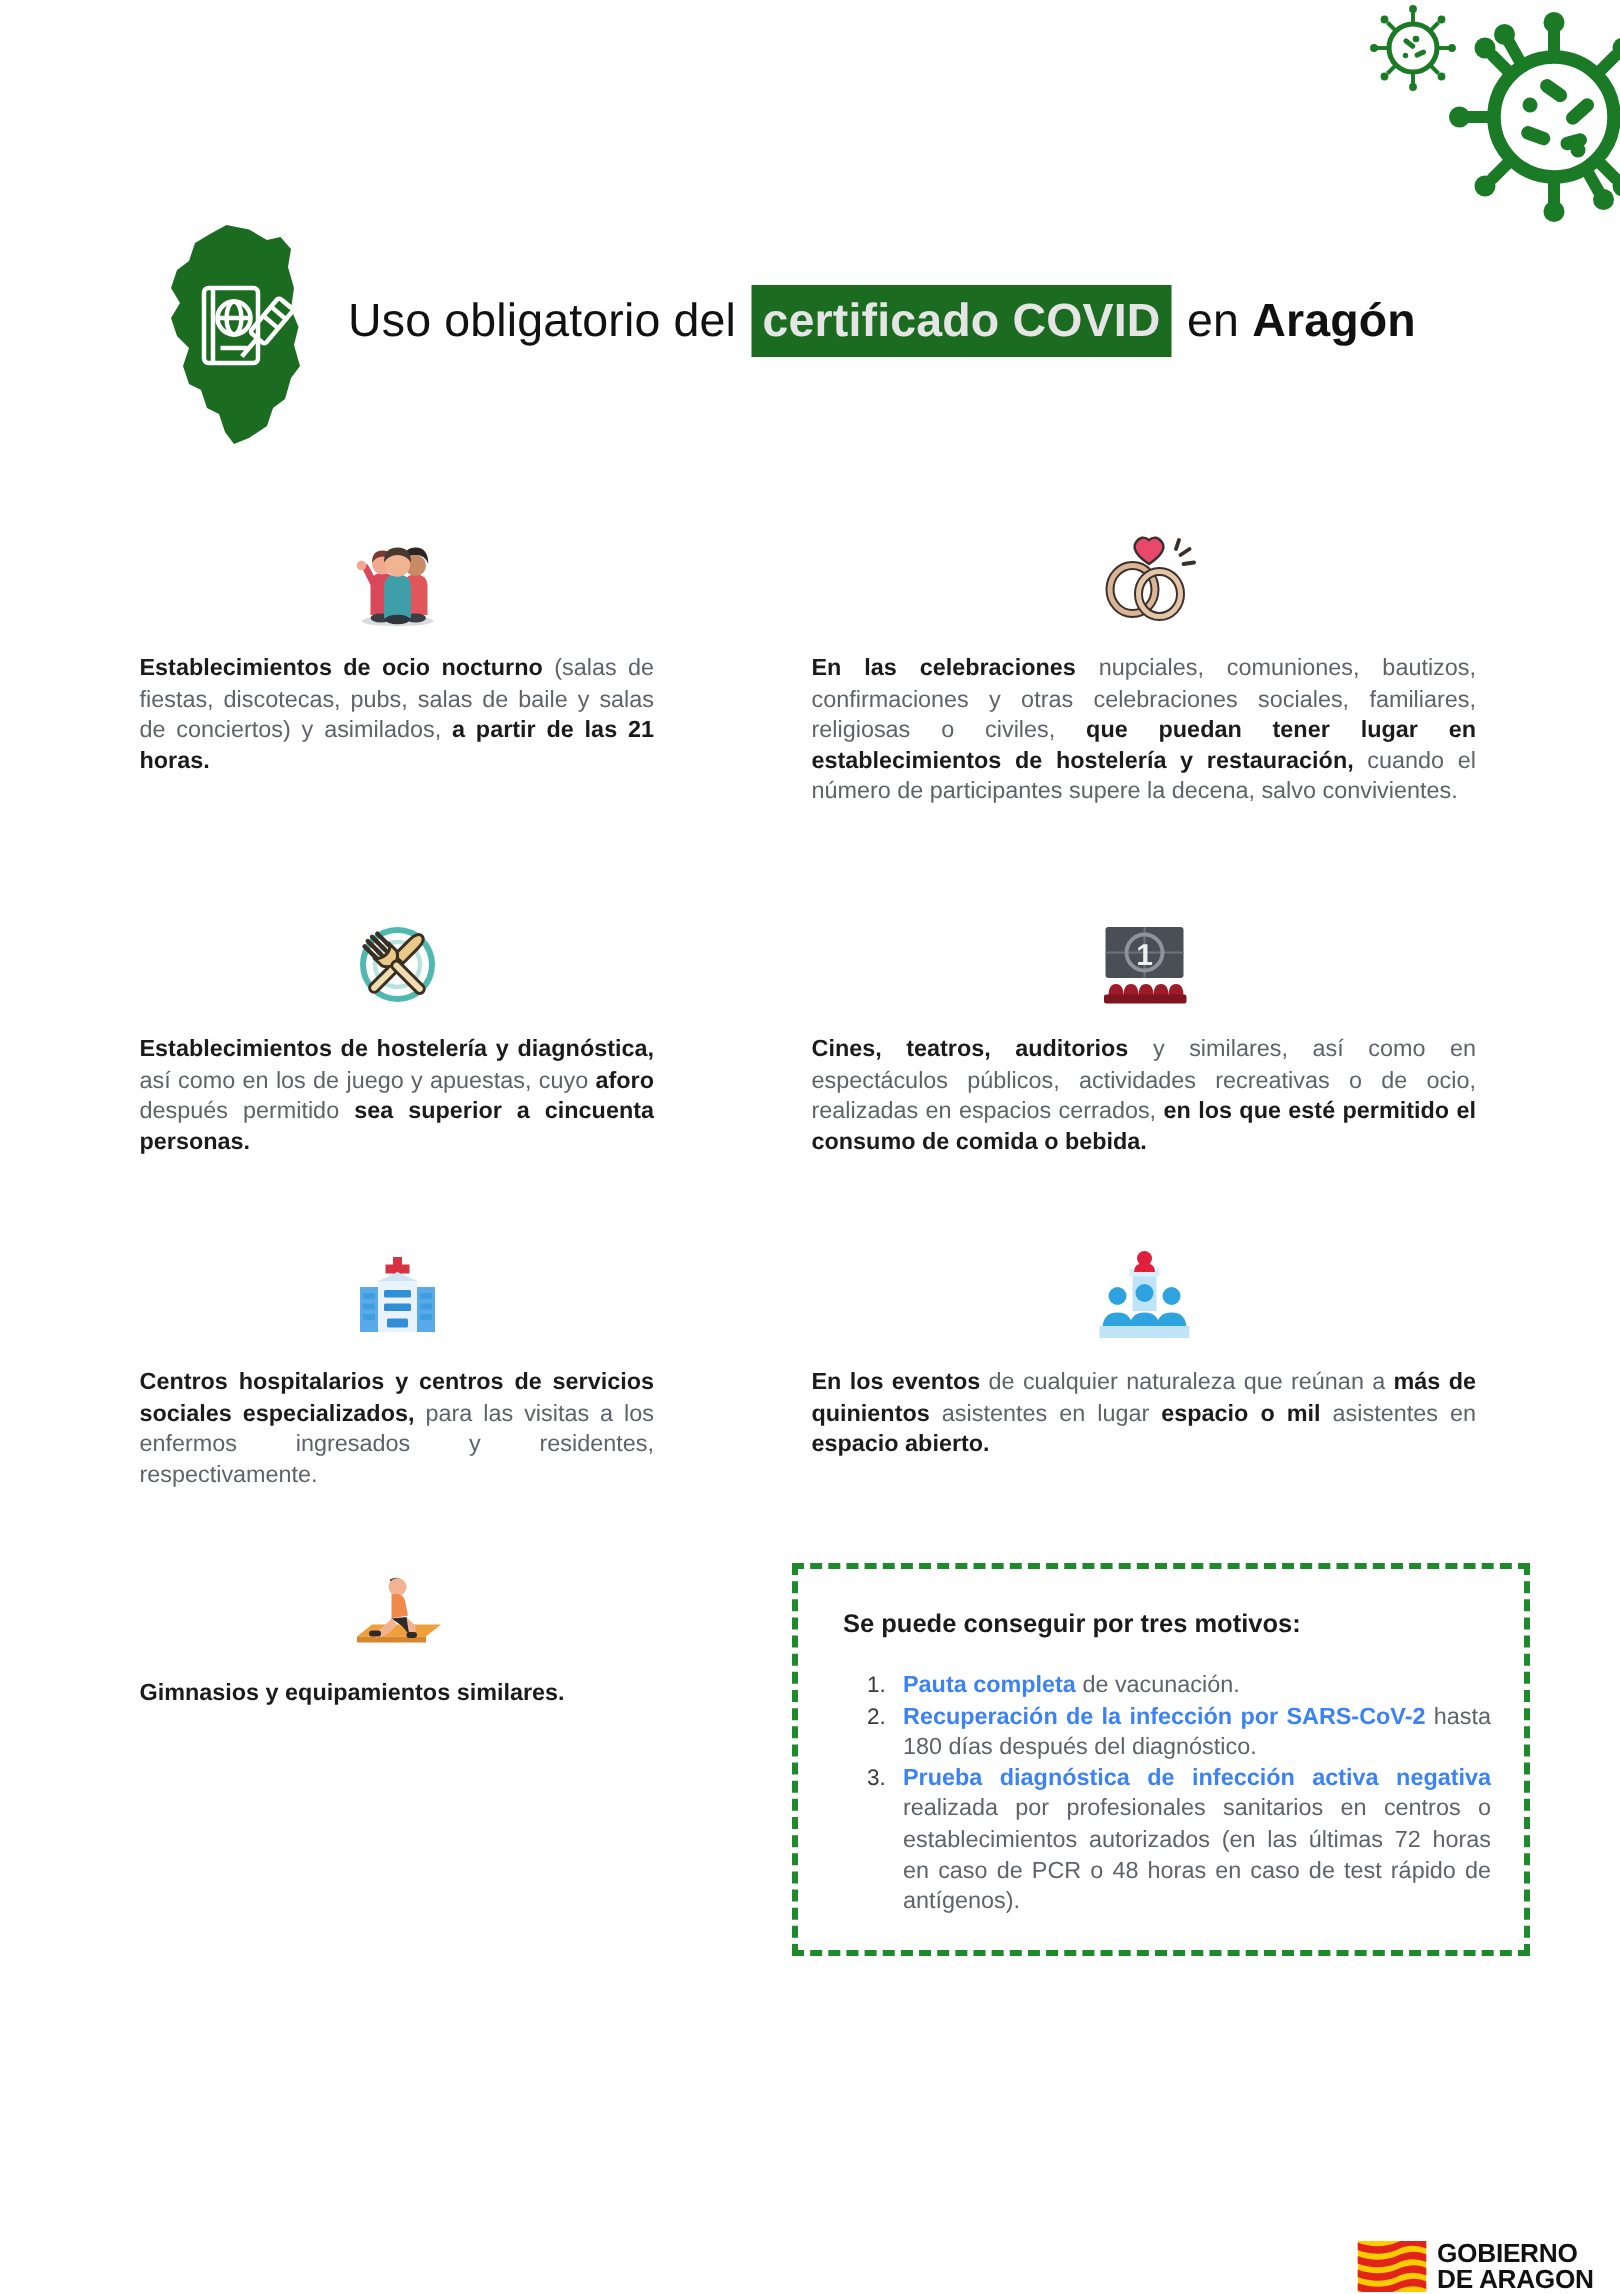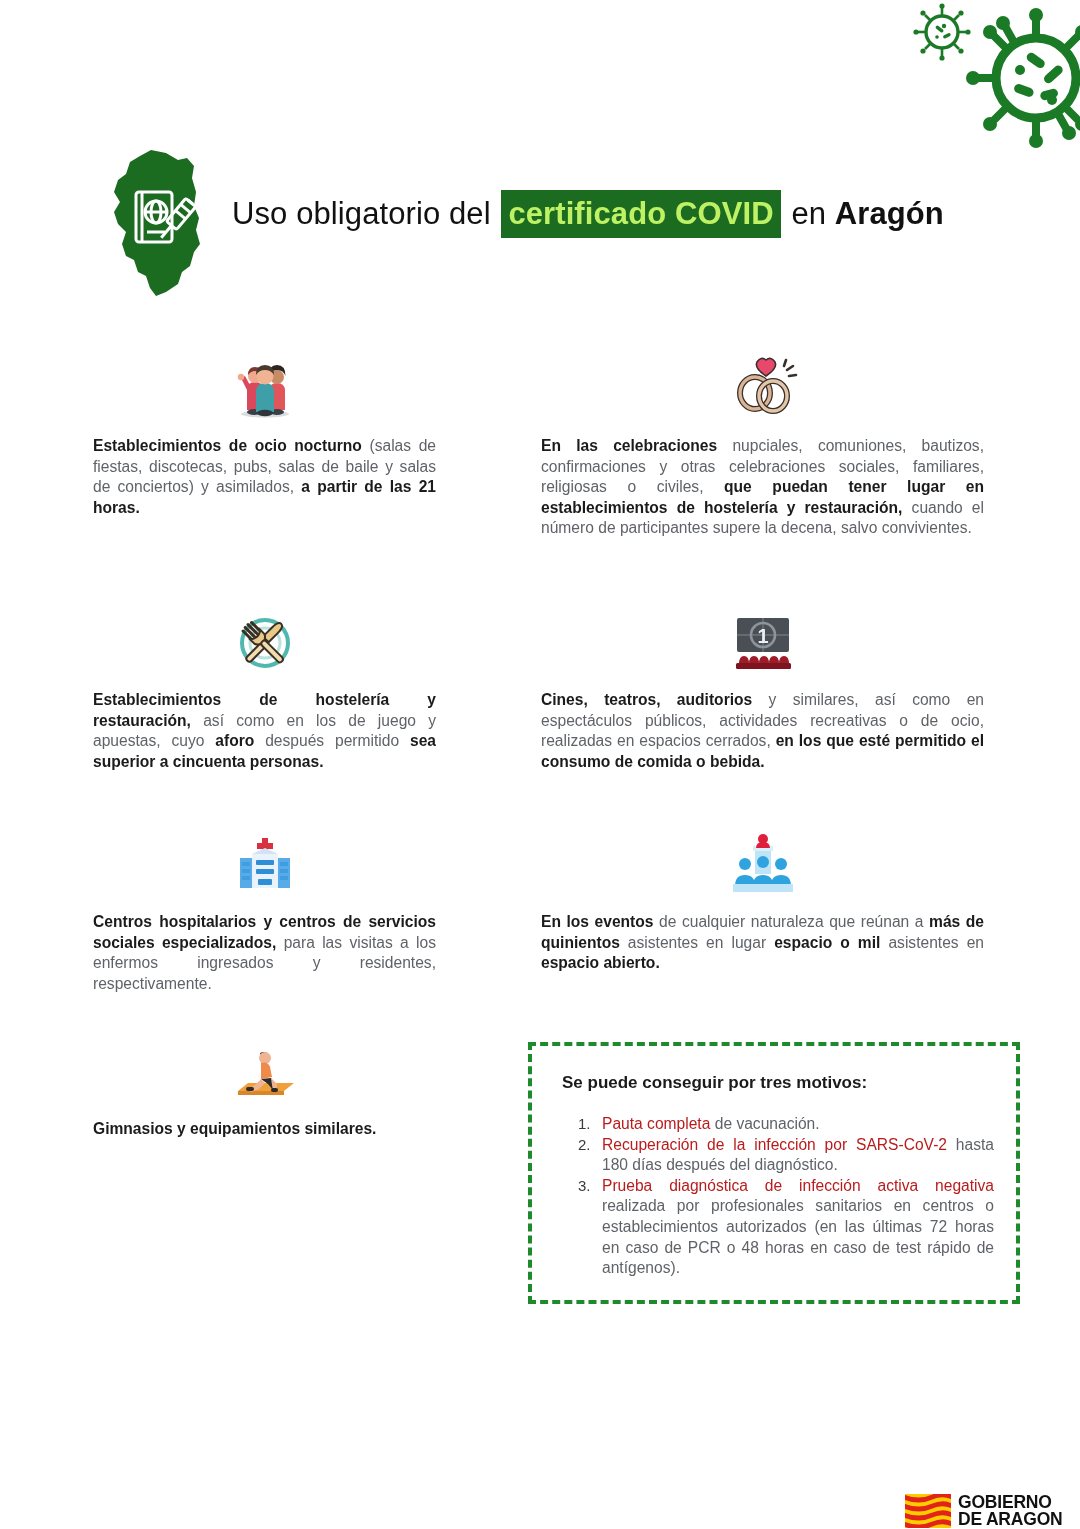--- a/index.html
+++ b/index.html
@@ -21,21 +21,21 @@
   
   .header{position:absolute;left:104px;top:148px;width:880px;height:150px;}
   .map-badge{position:absolute;left:0;top:0;width:112px;height:150px;}
   .title{
     position:absolute;left:128px;top:45px;
     font-size:31px;line-height:42px;white-space:nowrap;
     color:#111111;letter-spacing:.1px;
   }
   .title .thin{font-weight:400;}
   .title .hl{
-    background:#1b6b20;color:#bef264;font-weight:700;
+    background:#1b6b20;color:#e5e5e5;font-weight:700;
     padding:6px 7px 7px 7px;margin:0 2px;text-align:center;
   }
   .title .bold{font-weight:700;color:#111111;}
 
   
   .col-left{position:absolute;left:93px;top:0;width:343px;}
   .col-right{position:absolute;left:541px;top:0;width:443px;}
 
   .item{position:absolute;}
   .icon-holder{
@@ -68,21 +68,21 @@
     font-size:15.6px;line-height:20.6px;color:#5f6368;
   }
   .reasons-list li{
     position:relative;padding-left:24px;margin-bottom:0px;
     text-align:justify;text-justify:inter-word;
   }
   .reasons-list li .num{
     position:absolute;left:0;top:0;width:20px;
     color:#3a3a3a;font-weight:400;font-size:15px;
   }
-  .reasons-list li b{color:#b91c1c;font-weight:400;}
+  .reasons-list li b{color:#3b82f6;font-weight:700;}
 
   
   .gov-logo{position:absolute;left:905px;top:1488px;width:150px;height:46px;display:flex;align-items:center;gap:7px;}
   .gov-stripes{width:46px;height:34px;flex:0 0 auto;}
   .gov-text{font-size:17.5px;line-height:17.5px;font-weight:700;color:#111111;letter-spacing:-.2px;}
   .gov-text div{white-space:nowrap;}
 </style>
 </head>
 <body>
 
@@ -225,21 +225,21 @@
             <rect x="28" y="28" width="6" height="28" rx="3" fill="#f2ddb0" stroke="#3a2f22" stroke-width="2"></rect>
           </g>
 
           <g transform="rotate(-45 31 31)">
             <path d="M24 7 l0 12 M28 6 l0 13 M32 6 l0 13 M36 7 l0 12" stroke="#3a2f22" stroke-width="3" stroke-linecap="round"></path>
             <path d="M23 18 q8 6 14 0 l0 6 q-2 5-7 5 q-5 0-7-5Z" fill="#e8c98a" stroke="#3a2f22" stroke-width="2"></path>
             <rect x="27" y="28" width="6" height="28" rx="3" fill="#f2ddb0" stroke="#3a2f22" stroke-width="2"></rect>
           </g>
         </svg>
       </div>
-      <div class="body-txt"><b>Establecimientos de hostelería y restauración, </b><span>así como en los de juego y apuestas, cuyo </span><b>aforo </b><span>después permitido </span><b>sea superior a cincuenta personas.</b></div>
+      <div class="body-txt"><b>Establecimientos de hostelería y diagnóstica, </b><span>así como en los de juego y apuestas, cuyo </span><b>aforo </b><span>después permitido </span><b>sea superior a cincuenta personas.</b></div>
     </div>
 
     <div class="item" style="top:828px;width:343px;">
       <div class="icon-holder">
         <svg width="62" height="62" viewBox="0 0 62 62">
           <path d="M28 4 h6 v5 h5 v6 h-5 v5 h-6 v-5 h-5 v-6 h5 Z" fill="#d9313f"></path>
           <rect x="6" y="24" width="12" height="30" fill="#58abe8"></rect>
           <rect x="44" y="24" width="12" height="30" fill="#58abe8"></rect>
           <rect x="18" y="20" width="26" height="34" fill="#eaf3fb"></rect>
           <path d="M18 20 l13 -6 l13 6 Z" fill="#cfe4f5"></path>

